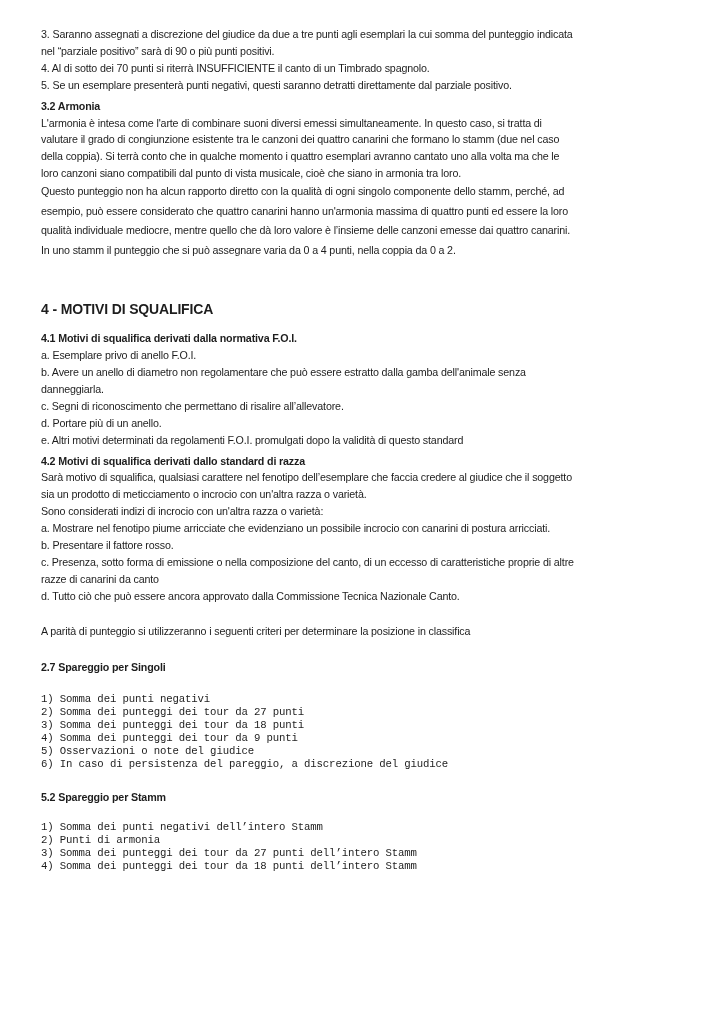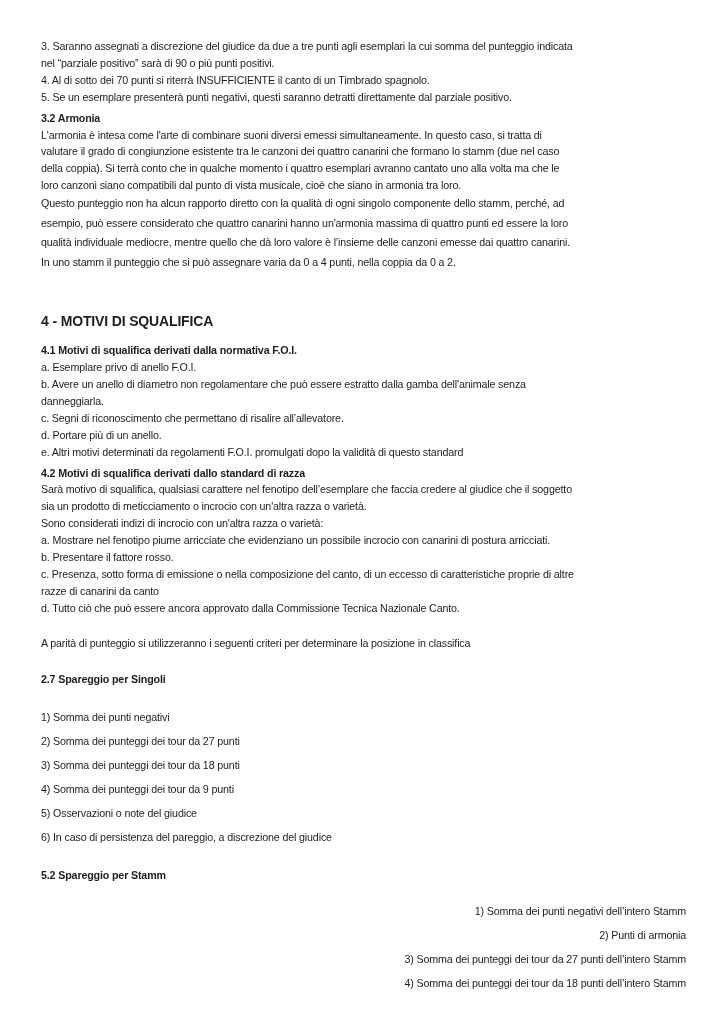--- a/index.html
+++ b/index.html
@@ -3,38 +3,38 @@
 <meta charset="utf-8">
 <style>
   html, body { margin: 0; padding: 0; background: #ffffff; }
   body {
     width: 724px; height: 1023px; overflow: hidden;
     font-family: "Liberation Sans", "DejaVu Sans", sans-serif;
   }
   .page {
     box-sizing: border-box;
     width: 724px; height: 790px;
-    padding: 38px 38px 0 41px;
+    padding: 26px 38px 0 41px;
     color: #1d1d1d;
     font-size: 10.7px;
     letter-spacing: -0.15px;
     line-height: 16.9px;
   }
   .block { white-space: pre-line; }
   .b { font-weight: bold; }
   .h-major {
     font-weight: bold;
     font-size: 14px;
     line-height: 18px;
     white-space: pre-line;
   }
   .lh-wide { line-height: 19.5px; }
-  .list { line-height: 24px; }
+  .list { line-height: 13px; font-family: Liberation Mono, monospace; }
   .mt12 { margin-top: 12px; }
-  .mt15 { margin-top: 15px; text-align: right; }
+  .mt15 { margin-top: 15px; }
   .mt16 { margin-top: 4px; }
   .mt17 { margin-top: 18px; }
   .mt18 { margin-top: 18px; }
   .mt19 { margin-top: 19px; }
   .mt24 { margin-top: 24px; }
   .mt40 { margin-top: 40px; }
 </style>
 </head>
 <body>
 

